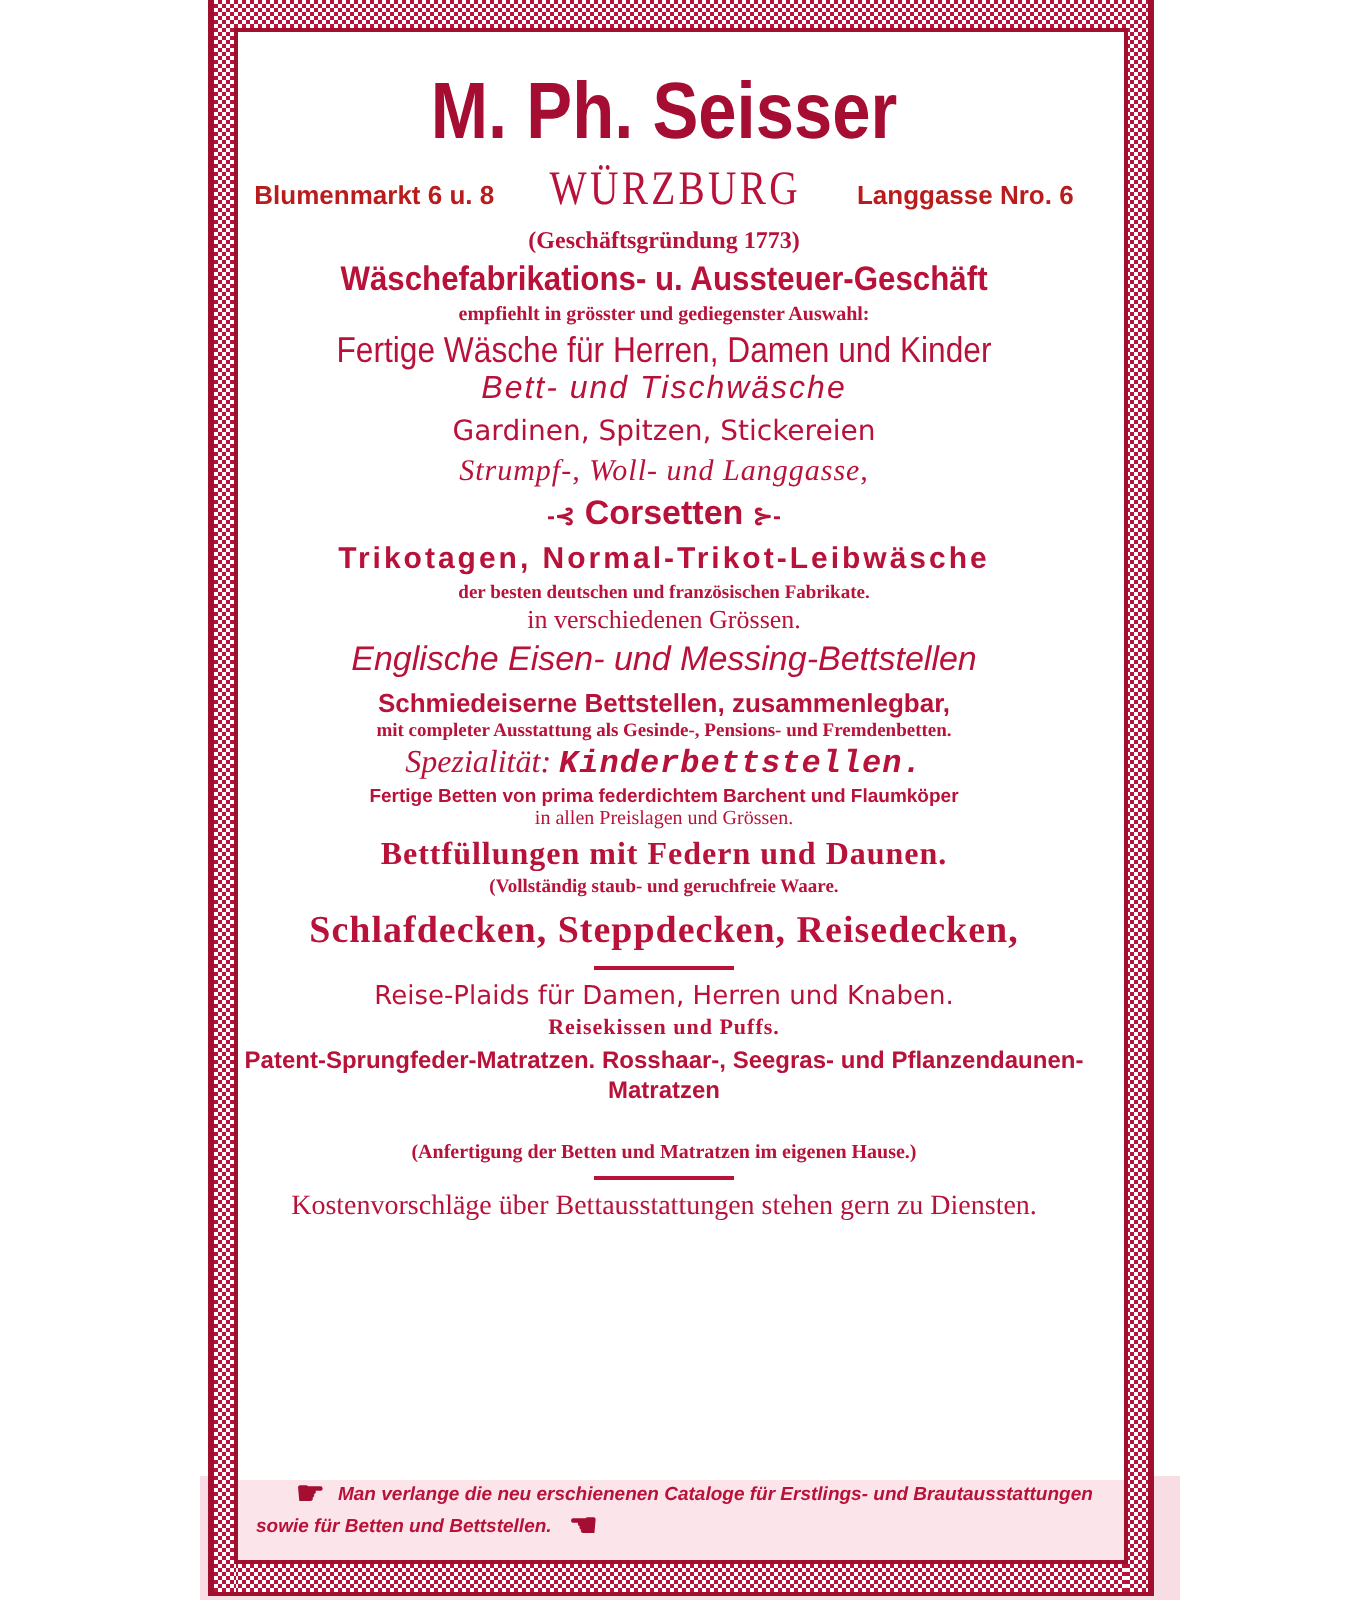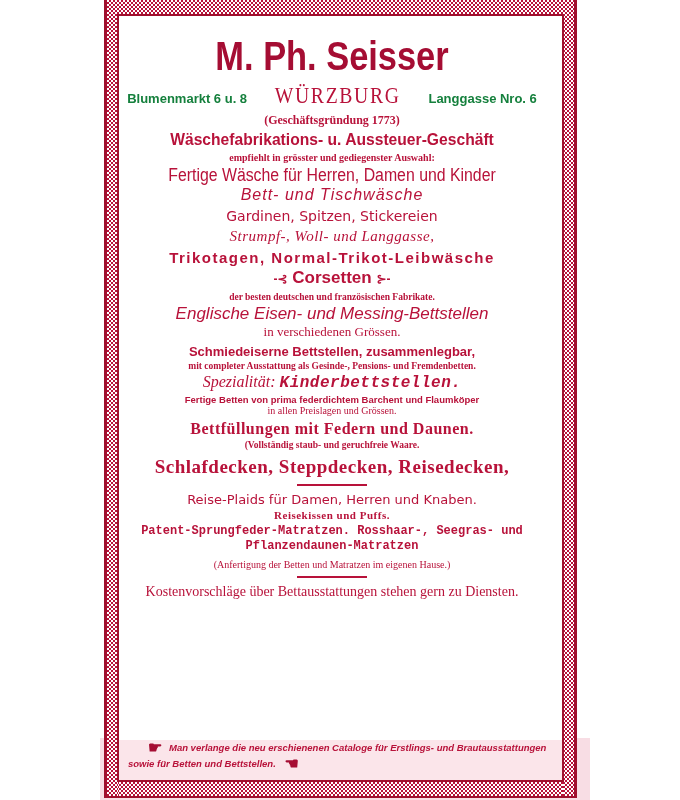--- a/index.html
+++ b/index.html
@@ -45,21 +45,21 @@
     }
     .line { display: block; margin: 0 auto; white-space: nowrap; }
     .title {
       font-family: "Liberation Sans", sans-serif; font-weight: bold; font-size: 40px;
       letter-spacing: 0px; color: #a50d33; margin-top: 16px; line-height: 48px;
       transform: scaleX(0.86); transform-origin: center;
     }
     .addr-row {
       display: flex; justify-content: center; align-items: baseline; gap: 14px; margin-top: 2px;
     }
-    .addr { font-weight: bold; font-size: 13px; color: #15803d; }
+    .addr { font-weight: bold; font-size: 13px; color: #b91c1c; }
     .city {
       font-family: "Liberation Serif", serif; font-size: 24px; letter-spacing: 2px;
       color: #b8123a; transform: scaleX(0.82); display: inline-block;
     }
     .est { font-family: "Liberation Serif", serif; font-weight: bold; font-size: 12px; margin-top: 4px; }
     .biz { font-weight: bold; font-size: 17px; margin-top: 2px; transform: scaleX(0.92); }
     .small-serif { font-family: "Liberation Serif", serif; font-weight: bold; font-size: 10px; margin-top: 2px; }
     .ready { font-family: "Liberation Sans", sans-serif; font-size: 18px; margin-top: 2px; transform: scaleX(0.88); }
     .bedlinen { font-family: "Liberation Sans", sans-serif; font-style: italic; font-size: 16px; letter-spacing: 1px; margin-top: 0px; }
     .linen { font-family: "Liberation Serif", serif; font-weight: bold; font-size: 23px; margin-top: 0px; }
@@ -76,22 +76,22 @@
     .special { font-family: "Liberation Serif", serif; font-style: italic; font-size: 16px; margin-top: 2px; }
     .special b { font-family: "Liberation Mono", monospace; font-weight: bold; font-style: italic; letter-spacing: 0.5px; }
     .ready-beds { font-weight: bold; font-size: 9.5px; margin-top: 2px; }
     .all-prices { font-family: "Liberation Serif", serif; font-size: 10px; margin-top: 0px; }
     .fillings { font-family: "Liberation Serif", serif; font-weight: bold; font-size: 16px; letter-spacing: 0.5px; margin-top: 4px; }
     .dustfree { font-family: "Liberation Serif", serif; font-weight: bold; font-size: 9.5px; margin-top: 2px; }
     .blankets { font-family: "Liberation Serif", serif; font-weight: bold; font-size: 19px; margin-top: 6px; letter-spacing: 0.5px; }
     .rule { width: 70px; height: 2px; background: #b8123a; margin: 6px auto 6px auto; }
     .plaids { font-family: "DejaVu Sans", sans-serif; font-size: 13px; margin-top: 0; }
     .pillows { font-family: "Liberation Serif", serif; font-weight: bold; font-size: 11px; letter-spacing: 0.5px; margin-top: 2px; }
-    .mattress { font-weight: bold; font-size: 12px; margin-top: 3px; line-height: 15px; white-space: normal; font-family: Liberation Mono, monospace; }
-    .manufacture { font-family: "Liberation Serif", serif; font-weight: normal; font-size: 10px; margin-top: 5px; }
+    .mattress { font-weight: bold; font-size: 12px; margin-top: 3px; line-height: 15px; white-space: normal; }
+    .manufacture { font-family: "Liberation Serif", serif; font-weight: bold; font-size: 10px; margin-top: 18px; }
     .estimates { font-family: "Liberation Serif", serif; font-size: 14px; line-height: 16px; white-space: normal; margin-top: 2px; padding: 0 6px; }
     .catalog {
       font-style: italic; font-weight: bold; font-size: 9.5px; text-align: left; white-space: normal;
       position: absolute; left: 128px; top: 740px; width: 430px; line-height: 16px; color: #b8123a;
     }
     .hand { display: inline-block; font-style: normal; font-size: 16px; color: #a50d33; vertical-align: -2px; }
     .hand-r { margin-left: 20px; margin-right: 4px; }
     .hand-l { margin-left: 6px; }
   </style>
 </head>
@@ -114,29 +114,29 @@
     <span class="city">WÜRZBURG</span>
     <span class="addr">Langgasse Nro. 6</span>
   </div>
   <span class="line est">(Geschäftsgründung 1773)</span>
   <span class="line biz">Wäschefabrikations- u. Aussteuer-Geschäft</span>
   <span class="line small-serif">empfiehlt in grösster und gediegenster Auswahl:</span>
   <span class="line ready">Fertige Wäsche für Herren, Damen und Kinder</span>
   <span class="line bedlinen">Bett- und Tischwäsche</span>
   <span class="line curtains">Gardinen, Spitzen, Stickereien</span>
   <span class="line stockings">Strumpf-, Woll- und Langgasse,</span>
-  <span class="line tricot">Trikotagen, Normal-Trikot-Leibwäsche</span>
   <span class="line corset">
     <span class="orn">-⊰</span>
     <span>Corsetten</span>
     <span class="orn">⊱-</span>
   </span>
+  <span class="line tricot">Trikotagen, Normal-Trikot-Leibwäsche</span>
   <span class="line best">der besten deutschen und französischen Fabrikate.</span>
+  <span class="line sizes">in verschiedenen Grössen.</span>
   <span class="line english">Englische Eisen- und Messing-Bettstellen</span>
-  <span class="line sizes">in verschiedenen Grössen.</span>
   <span class="line wrought">Schmiedeiserne Bettstellen, zusammenlegbar,</span>
   <span class="line complete">mit completer Ausstattung als Gesinde-, Pensions- und Fremdenbetten.</span>
   <span class="line special">
     <span>Spezialität:</span>
     <b>Kinderbettstellen.</b>
   </span>
   <span class="line ready-beds">Fertige Betten von prima federdichtem Barchent und Flaumköper</span>
   <span class="line all-prices">in allen Preislagen und Grössen.</span>
   <span class="line fillings">Bettfüllungen mit Federn und Daunen.</span>
   <span class="line dustfree">(Vollständig staub- und geruchfreie Waare.</span>

